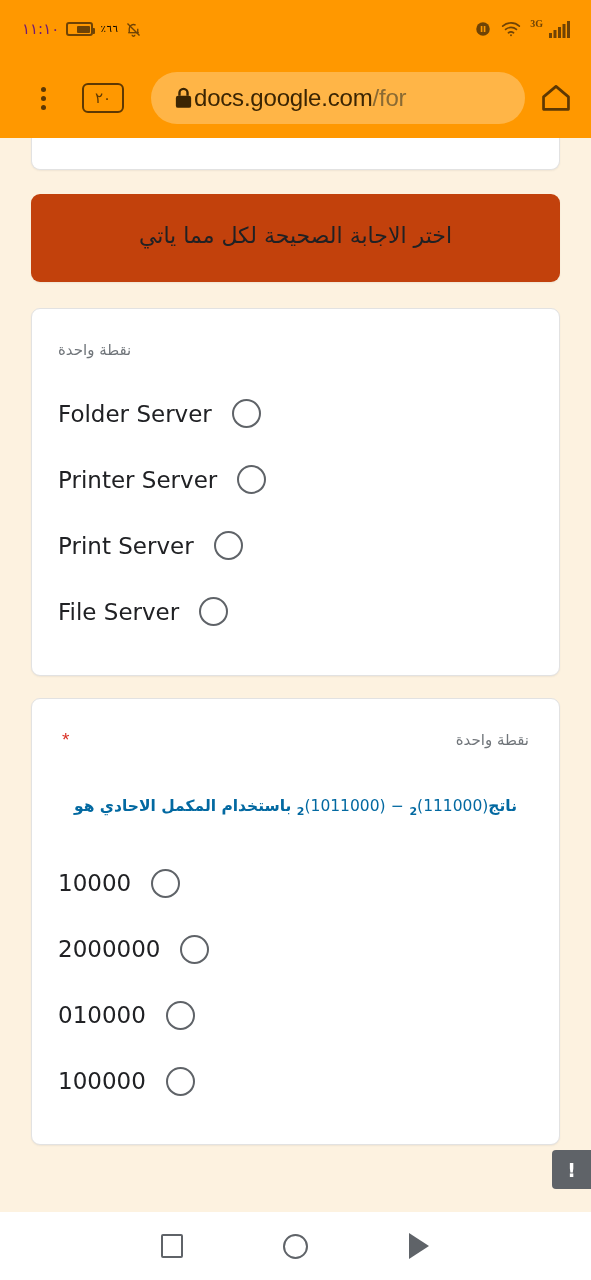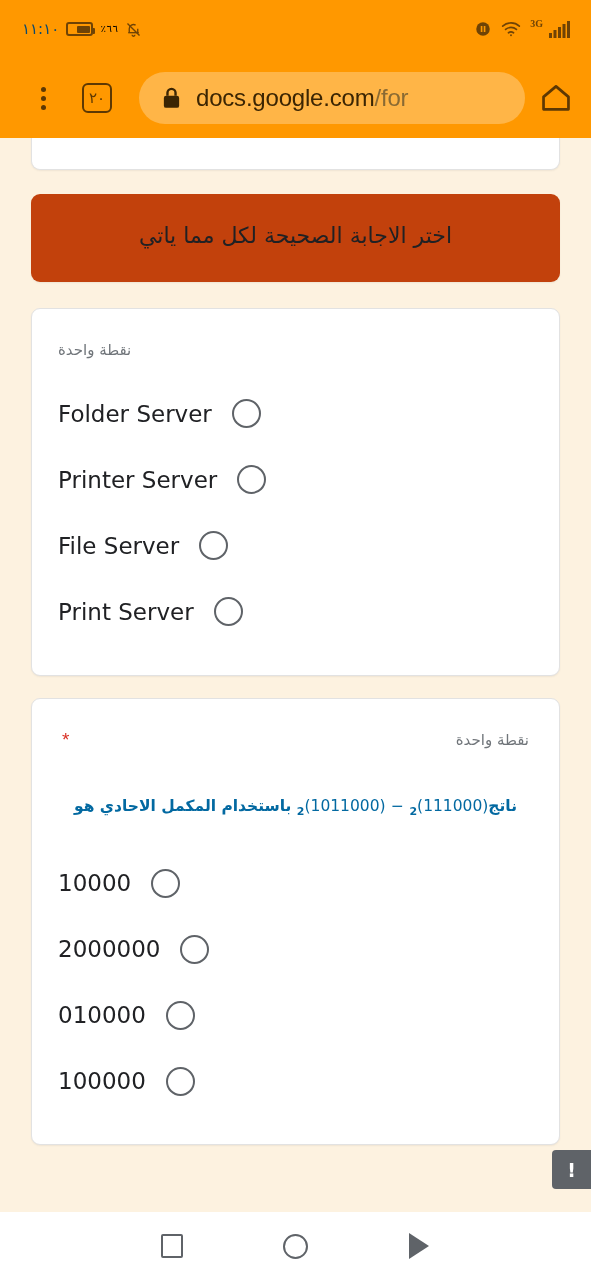--- a/index.html
+++ b/index.html
@@ -35,21 +35,21 @@
   }
   .status-right {
     display: flex;
     align-items: center;
     gap: 9px;
     color: #6f4305;
   }
   .status-time {
     font-size: 15px;
     letter-spacing: 0.5px;
-    color: #0c4a6e;
+    color: #701a75;
     font-family: "DejaVu Sans", sans-serif;
   }
   .battery {
     width: 27px;
     height: 14px;
     border: 2px solid #6f4305;
     border-radius: 3px;
     position: relative;
     display: flex;
     align-items: center;
@@ -108,21 +108,21 @@
     cursor: pointer;
   }
   .kebab span {
     width: 5px;
     height: 5px;
     border-radius: 50%;
     background: #5d3803;
     display: block;
   }
   .tab-count {
-    width: 30px;
+    width: 42px;
     height: 30px;
     border: 2.5px solid #5d3803;
     border-radius: 6px;
     display: flex;
     align-items: center;
     justify-content: center;
     font-size: 15px;
     color: #5d3803;
     margin-left: 22px;
     font-family: "DejaVu Sans", sans-serif;
@@ -131,21 +131,20 @@
   .omnibox {
     flex: 1;
     height: 52px;
     background: #FFB547;
     border-radius: 26px;
     display: flex;
     align-items: center;
     margin-left: 27px;
     margin-right: 14px;
     padding: 0 22px;
-    gap: 14px;
     overflow: hidden;
     cursor: text;
   }
   .url-text {
     font-size: 24px;
     color: #3b2503;
     white-space: nowrap;
     letter-spacing: -0.2px;
   }
   .url-text .path { color: #8a6a33; }
@@ -421,25 +420,25 @@
       <div class="option">
         <span class="radio"></span>
         <span class="opt-label">Folder Server</span>
       </div>
       <div class="option">
         <span class="radio"></span>
         <span class="opt-label">Printer Server</span>
       </div>
       <div class="option">
         <span class="radio"></span>
+        <span class="opt-label">Print Server</span>
+      </div>
+      <div class="option">
+        <span class="radio"></span>
         <span class="opt-label">File Server</span>
-      </div>
-      <div class="option">
-        <span class="radio"></span>
-        <span class="opt-label">Print Server</span>
       </div>
     </div>
   </div>
 
   <div class="card card-question" style="padding-top:0;">
     <div class="q-head-alt">
       <div class="q-points">نقطة واحدة</div>
       <div class="req-star">*</div>
     </div>
 

